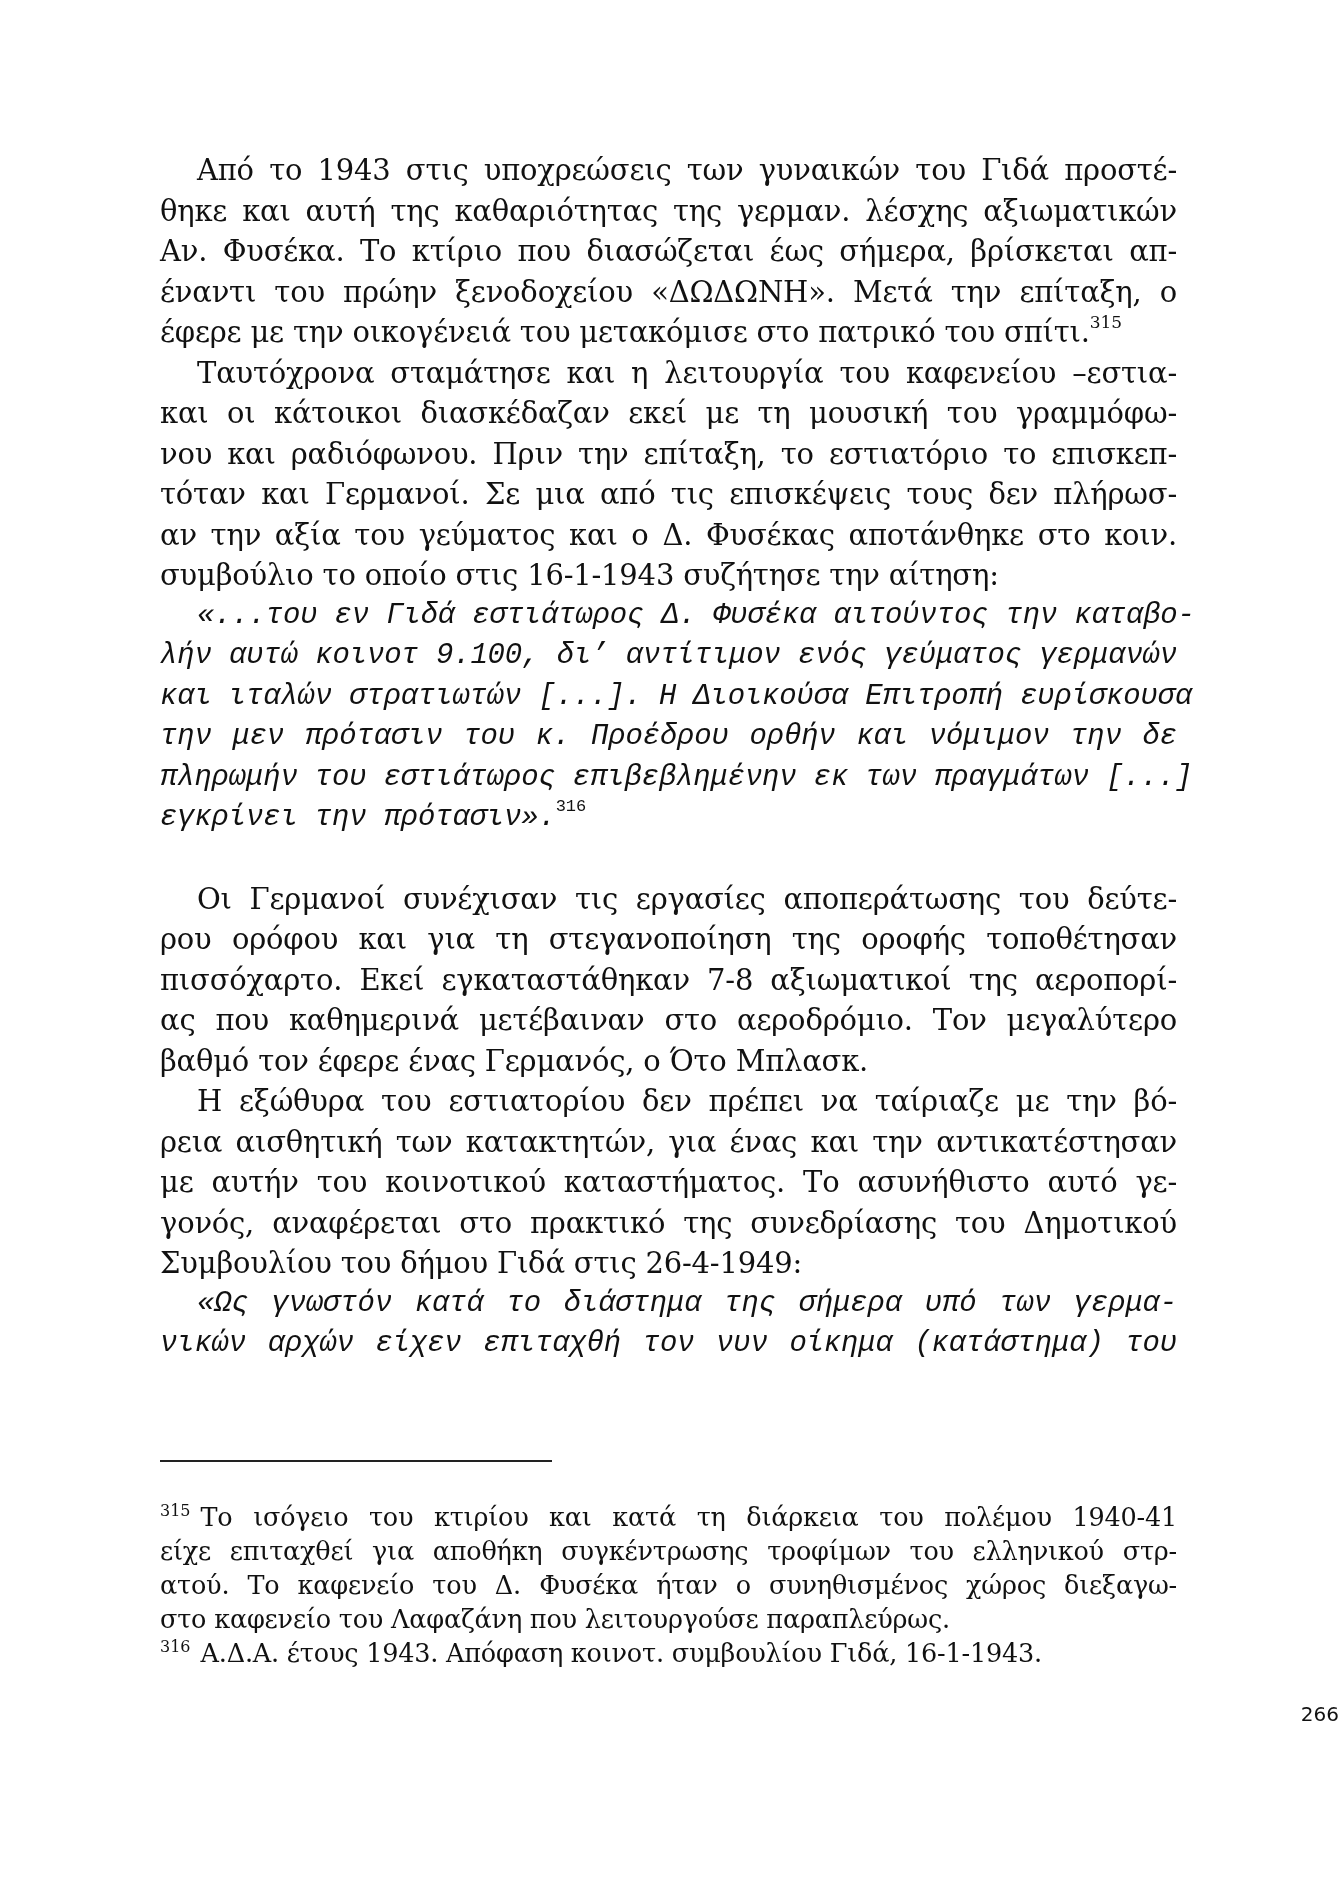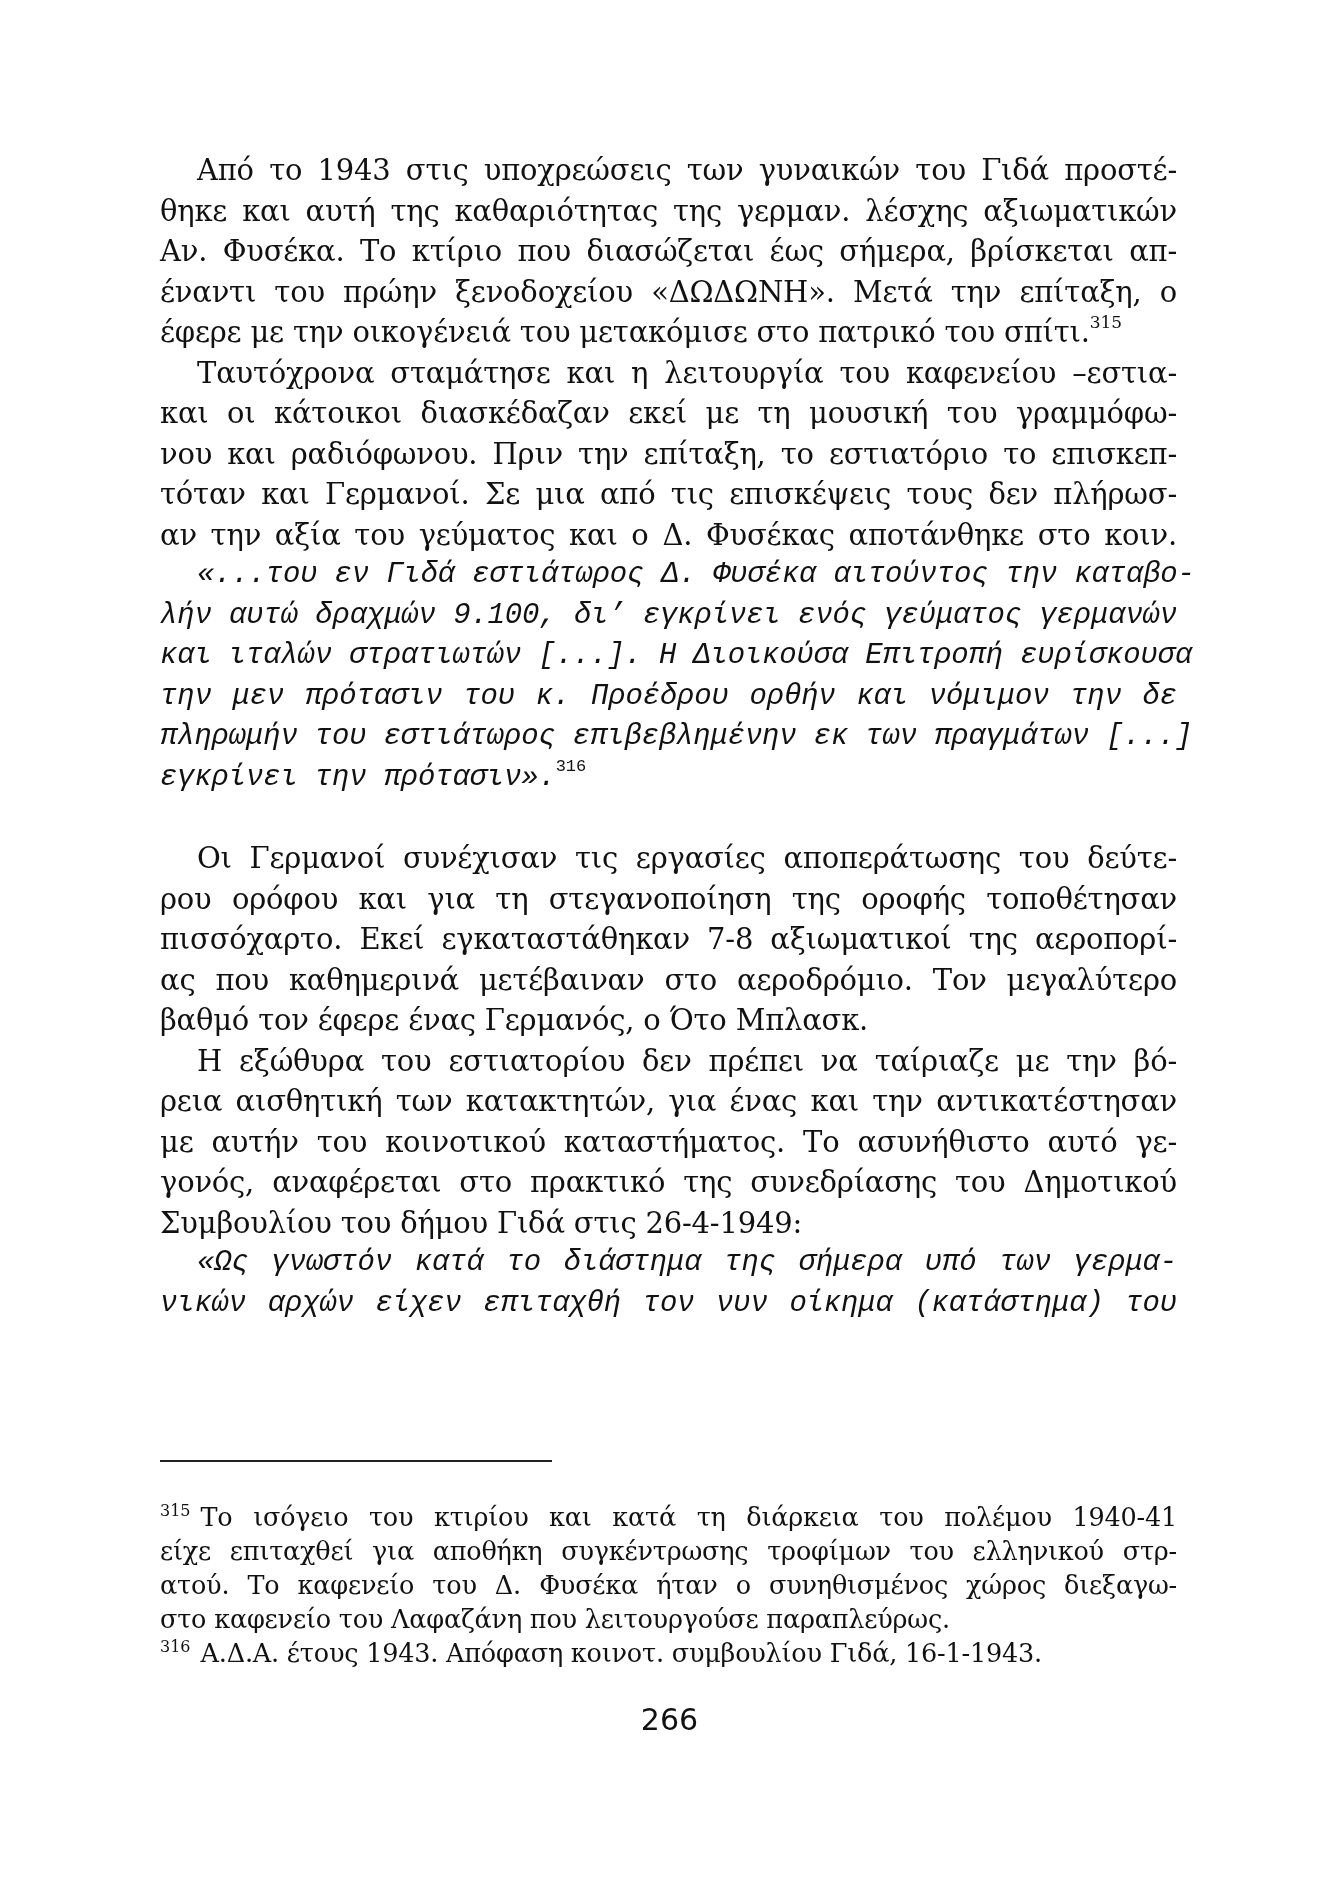--- a/index.html
+++ b/index.html
@@ -67,23 +67,23 @@
       vertical-align: 10px;
       line-height: 0;
       margin-right: 10px;
       letter-spacing: 0;
     }
     .page-number {
       position: absolute;
       left: 0;
       width: 1339px;
       top: 1702px;
-      text-align: center;
+      text-align: right;
       font-family: "DejaVu Sans", "Liberation Sans", sans-serif;
-      font-size: 30px;
+      font-size: 20px;
       color: #111111;
     }
     
     .main {
       position: absolute;
       left: 160px;
       top: 150px;
       width: 1017px;
     }
     .main .line.indent-first {
@@ -105,25 +105,26 @@
     <span class="line">έναντι του πρώην ξενοδοχείου «ΔΩΔΩΝΗ». Μετά την επίταξη, ο</span>
     <span class="line last"><span>έφερε με την οικογένειά του μετακόμισε στο πατρικό του σπίτι.</span><sup class="sup">315</sup></span>
   </div>
 
   <div>
     <span class="line indent-first">Ταυτόχρονα σταμάτησε και η λειτουργία του καφενείου –εστια-</span>
     <span class="line">και οι κάτοικοι διασκέδαζαν εκεί με τη μουσική του γραμμόφω-</span>
     <span class="line">νου και ραδιόφωνου. Πριν την επίταξη, το εστιατόριο το επισκεπ-</span>
     <span class="line">τόταν και Γερμανοί. Σε μια από τις επισκέψεις τους δεν πλήρωσ-</span>
     <span class="line">αν την αξία του γεύματος και ο Δ. Φυσέκας αποτάνθηκε στο κοιν.</span>
+    <span class="line last">συμβούλιο το οποίο στις 16-1-1943 συζήτησε την αίτηση:</span>
   </div>
 
   <div class="ital">
     <span class="line quote-first">«...του εν Γιδά εστιάτωρος Δ. Φυσέκα αιτούντος την καταβο-</span>
-    <span class="line">λήν αυτώ δραχμών 9.100, δι’ εγκρίνει ενός γεύματος γερμανών</span>
+    <span class="line">λήν αυτώ κοινοτ 9.100, δι’ αντίτιμον ενός γεύματος γερμανών</span>
     <span class="line">και ιταλών στρατιωτών [...]. Η Διοικούσα Επιτροπή ευρίσκουσα</span>
     <span class="line">την μεν πρότασιν του κ. Προέδρου ορθήν και νόμιμον την δε</span>
     <span class="line">πληρωμήν του εστιάτωρος επιβεβλημένην εκ των πραγμάτων [...]</span>
     <span class="line last"><span>εγκρίνει την πρότασιν».</span><sup class="sup" style="font-style:normal">316</sup></span>
   </div>
 
   <div class="gap"></div>
 
   <div>
     <span class="line indent-first">Οι Γερμανοί συνέχισαν τις εργασίες αποπεράτωσης του δεύτε-</span>

